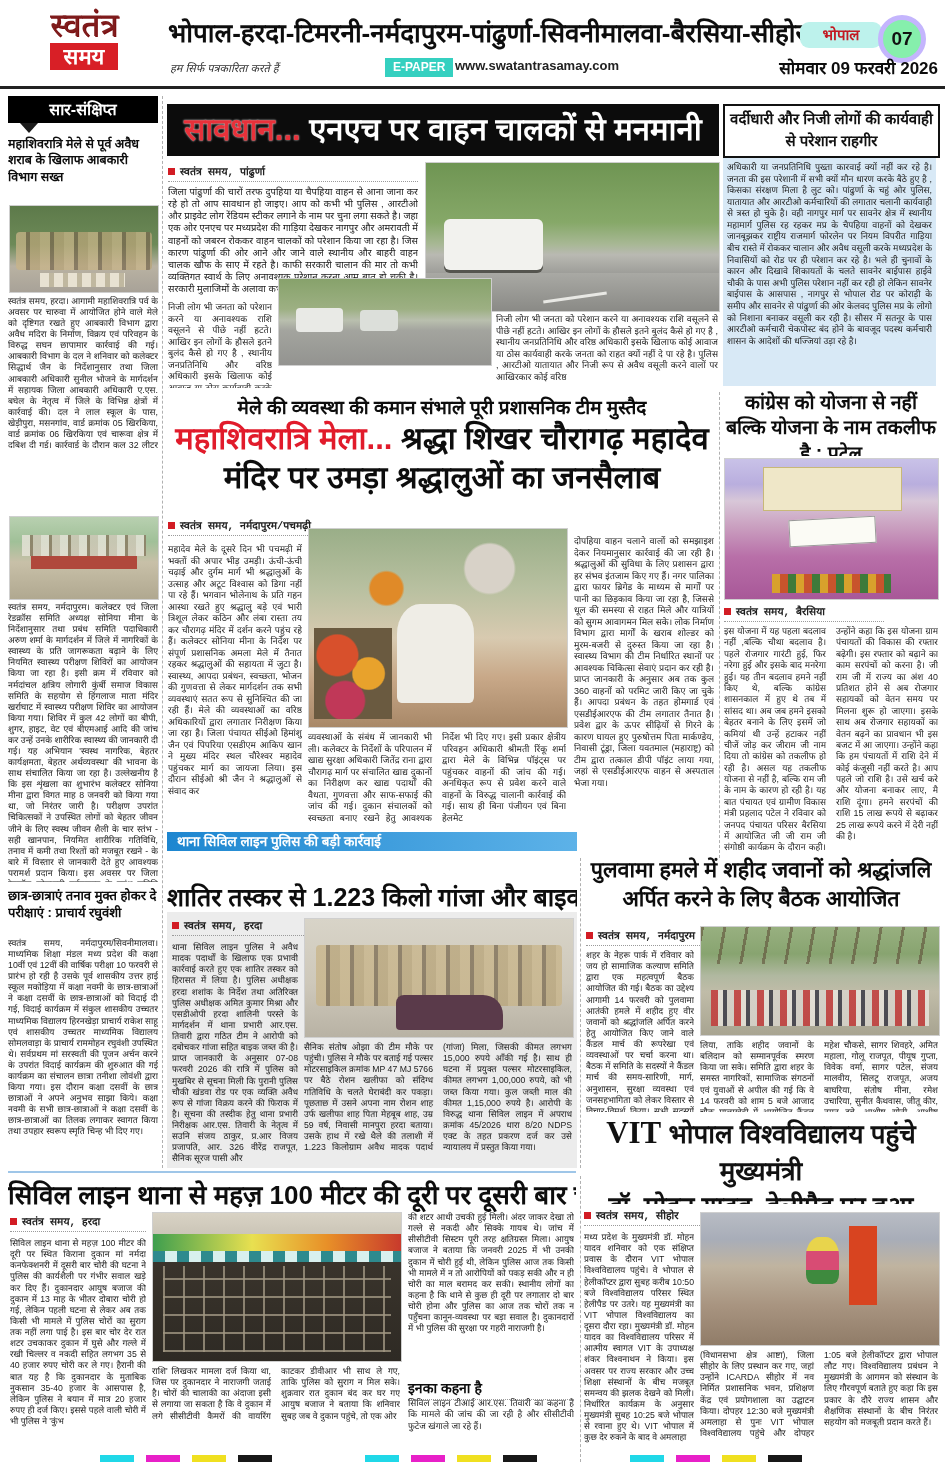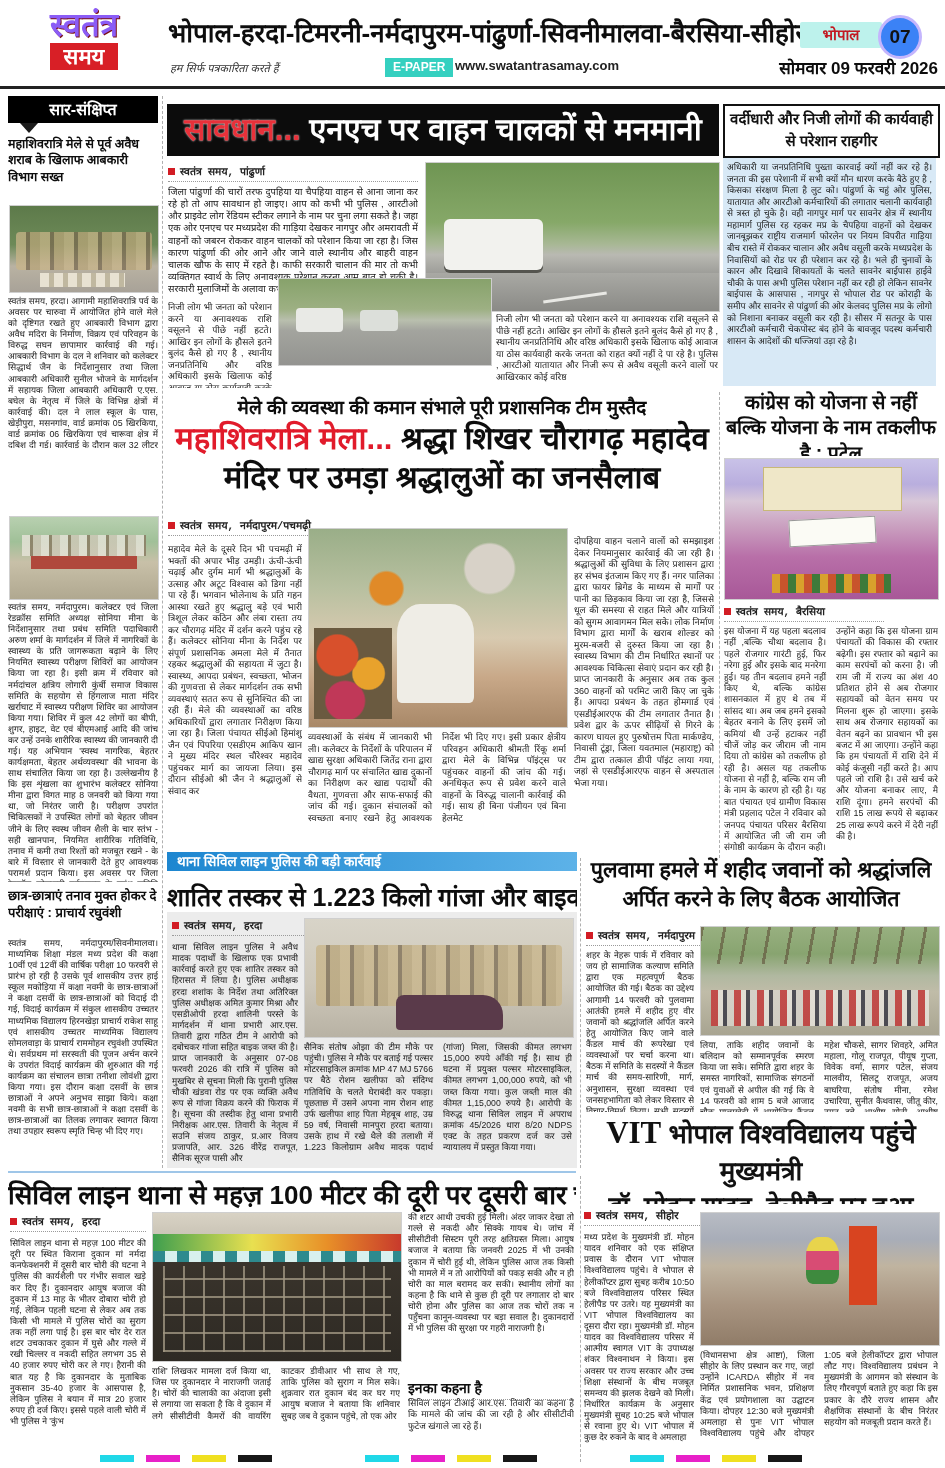--- a/index.html
+++ b/index.html
@@ -61,28 +61,28 @@
   .regrow span{display:inline-block;width:34px;height:7px;margin-right:12px;}
   .rc{background:#20d8e8}.rm{background:#e820c8}.ry{background:#f0e020}.rk{background:#181818}
 </style>
 </head>
 <body>
 
 <div id="page">
 
   <div class="abs" style="left:0;top:0;width:945px;height:88px;">
     <div class="abs" style="left:10px;top:8px;width:148px;height:74px;text-align:center;">
-      <div style="font-size:33px;font-weight:bold;color:#8b5cf6;line-height:1.05;text-shadow:1px 1px 0 #7a0d10;">स्वतंत्र</div>
+      <div style="font-size:33px;font-weight:normal;color:#7f1d1d;line-height:1.05;text-shadow:1px 1px 0 #7a0d10;">स्वतंत्र</div>
       <div style="display:inline-block;background:#d81f26;color:#fff;font-weight:bold;font-size:22px;padding:0 14px;line-height:1.25;">समय</div>
     </div>
     <div class="abs headline" style="left:168px;top:14px;width:640px;height:38px;font-size:26px;white-space:nowrap;overflow:hidden;">भोपाल-हरदा-टिमरनी-नर्मदापुरम-पांढुर्णा-सिवनीमालवा-बैरसिया-सीहोर</div>
-    <div class="abs" style="left:800px;top:22px;width:82px;height:26px;background:#bdf2ec;border-radius:2px;text-align:center;">
+    <div class="abs" style="left:800px;top:22px;width:82px;height:26px;background:#bdf2ec;border-radius:9px;text-align:center;">
       <span style="color:#c21a22;font-weight:bold;font-size:15px;line-height:26px;">भोपाल</span>
     </div>
-    <div class="abs" style="left:878px;top:15px;width:38px;height:38px;background:#3b82f6;border:3px solid #c4b5fd;border-radius:50%;text-align:center;">
+    <div class="abs" style="left:878px;top:15px;width:38px;height:38px;background:#86efac;border:5px solid #c4b5fd;border-radius:50%;text-align:center;">
       <span style="font-weight:bold;font-size:19px;line-height:38px;color:#111;">07</span>
     </div>
     <div class="abs" style="left:170px;top:60px;width:200px;height:18px;font-size:11px;font-style:italic;color:#333;overflow:hidden;">हम सिर्फ पत्रकारिता करते हैं</div>
     <div class="abs chip" style="left:385px;top:58px;height:17px;line-height:17px;">E-PAPER</div>
     <div class="abs" style="left:455px;top:58px;width:220px;font-size:13px;font-weight:bold;color:#222;">www.swatantrasamay.com</div>
     <div class="abs headline" style="left:700px;top:56px;width:238px;font-size:17px;text-align:right;">सोमवार 09 फरवरी 2026</div>
     <div class="abs" style="left:0;top:86px;width:945px;height:3px;background:#222;"></div>
   </div>
 
   <div class="abs" style="left:8px;top:96px;width:150px;height:27px;background:#000000;text-align:center;">
@@ -155,21 +155,21 @@
   <div class="ph ph-event" style="left:724px;top:458px;width:213px;height:140px;">
       <div class="ban"></div>
       <div class="cheq"></div>
       <div class="flow"></div>
     </div>
   <div class="abs byline dotrule" style="left:724px;top:604px;width:160px;padding-bottom:3px;">
     <span class="sq"></span><span>स्वतंत्र समय, बैरसिया</span>
   </div>
   <div class="abs bodytxt cols2" style="left:724px;top:626px;width:214px;height:230px;font-size:8.9px;">इस योजना में यह पहला बदलाव नहीं ,बल्कि चौथा बदलाव है। पहले रोजगार गारंटी हुई, फिर नरेगा हुई और इसके बाद मनरेगा हुई। यह तीन बदलाव हमने नहीं किए थे, बल्कि कांग्रेस शासनकाल में हुए थे तब में सांसद था। अब जब हमने इसको बेहतर बनाने के लिए इसमें जो कमियां थी उन्हें हटाकर नहीं चीजें जोड़ कर जीराम जी नाम दिया तो कांग्रेस को तकलीफ हो रही है। असल यह तकलीफ योजना से नहीं है, बल्कि राम जी के नाम के कारण हो रही है। यह बात पंचायत एवं ग्रामीण विकास मंत्री प्रहलाद पटेल ने रविवार को जनपद पंचायत परिसर बैरसिया में आयोजित जी जी राम जी संगोष्ठी कार्यक्रम के दौरान कही। उन्होंने कहा कि इस योजना ग्राम पंचायतों की विकास की रफ्तार बढ़ेगी। इस रफ्तार को बढ़ाने का काम सरपंचों को करना है। जी राम जी में राज्य का अंश 40 प्रतिशत होने से अब रोजगार सहायकों को वेतन समय पर मिलना शुरू हो जाएगा। इसके साथ अब रोजगार सहायकों का वेतन बढ़ने का प्रावधान भी इस बजट में आ जाएगा। उन्होंने कहा कि हम पंचायतों में राशि देने में कोई कंजूसी नहीं करते है। आप पहले जो राशि है। उसे खर्च करे और योजना बनाकर लाए, मै राशि दूंगा। हमने सरपंचों की राशि 15 लाख रूपये से बढ़ाकर 25 लाख रूपये करने में देरी नहीं की है।</div>
 
-  <div class="abs" style="left:167px;top:852px;width:410px;height:19px;background:linear-gradient(90deg,#1d86d0,#5db2e8);">
+  <div class="abs" style="left:167px;top:832px;width:410px;height:19px;background:linear-gradient(90deg,#1d86d0,#5db2e8);">
     <span style="color:#fff;font-weight:bold;font-size:13.5px;line-height:19px;padding-left:10px;">थाना सिविल लाइन पुलिस की बड़ी कार्रवाई</span>
   </div>
   <div class="abs headline" style="left:167px;top:879px;width:410px;font-size:25px;white-space:nowrap;overflow:hidden;">शातिर तस्कर से 1.223 किलो गांजा और बाइक जप्त</div>
   <div class="abs" style="left:167px;top:912px;width:410px;height:256px;background:#ececec;"></div>
   <div class="abs byline dotrule" style="left:172px;top:918px;width:150px;padding-bottom:3px;">
     <span class="sq"></span><span>स्वतंत्र समय, हरदा</span>
   </div>
   <div class="abs bodytxt" style="left:172px;top:942px;width:126px;height:222px;font-size:8.7px;">थाना सिविल लाइन पुलिस ने अवैध मादक पदार्थों के खिलाफ एक प्रभावी कार्रवाई करते हुए एक शातिर तस्कर को हिरासत में लिया है। पुलिस अधीक्षक हरदा शशांक के निर्देश तथा अतिरिक्त पुलिस अधीक्षक अमित कुमार मिश्रा और एसडीओपी हरदा शालिनी परस्ते के मार्गदर्शन में थाना प्रभारी आर.एस. तिवारी द्वारा गठित टीम ने आरोपी को दबोचकर गांजा सहित बाइक जब्त की है। प्राप्त जानकारी के अनुसार 07-08 फरवरी 2026 की रात्रि में पुलिस को मुखबिर से सूचना मिली कि पुरानी पुलिस चौकी खंडवा रोड पर एक व्यक्ति अवैध रूप से गांजा विक्रय करने की फिराक में है। सूचना की तस्दीक हेतु थाना प्रभारी निरीक्षक आर.एस. तिवारी के नेतृत्व में सउनि संजय ठाकुर, प्र.आर विजय प्रजापति, आर. 326 वीरेंद्र राजपूत, सैनिक सूरज पासी और</div>
   <div class="ph ph-group" style="left:304px;top:918px;width:268px;height:118px;background:linear-gradient(180deg,#d8d4c8 0%,#cec8ba 55%,#b8b2a4 100%);">
     <div class="men" style="top:22%;height:52%;"></div>

